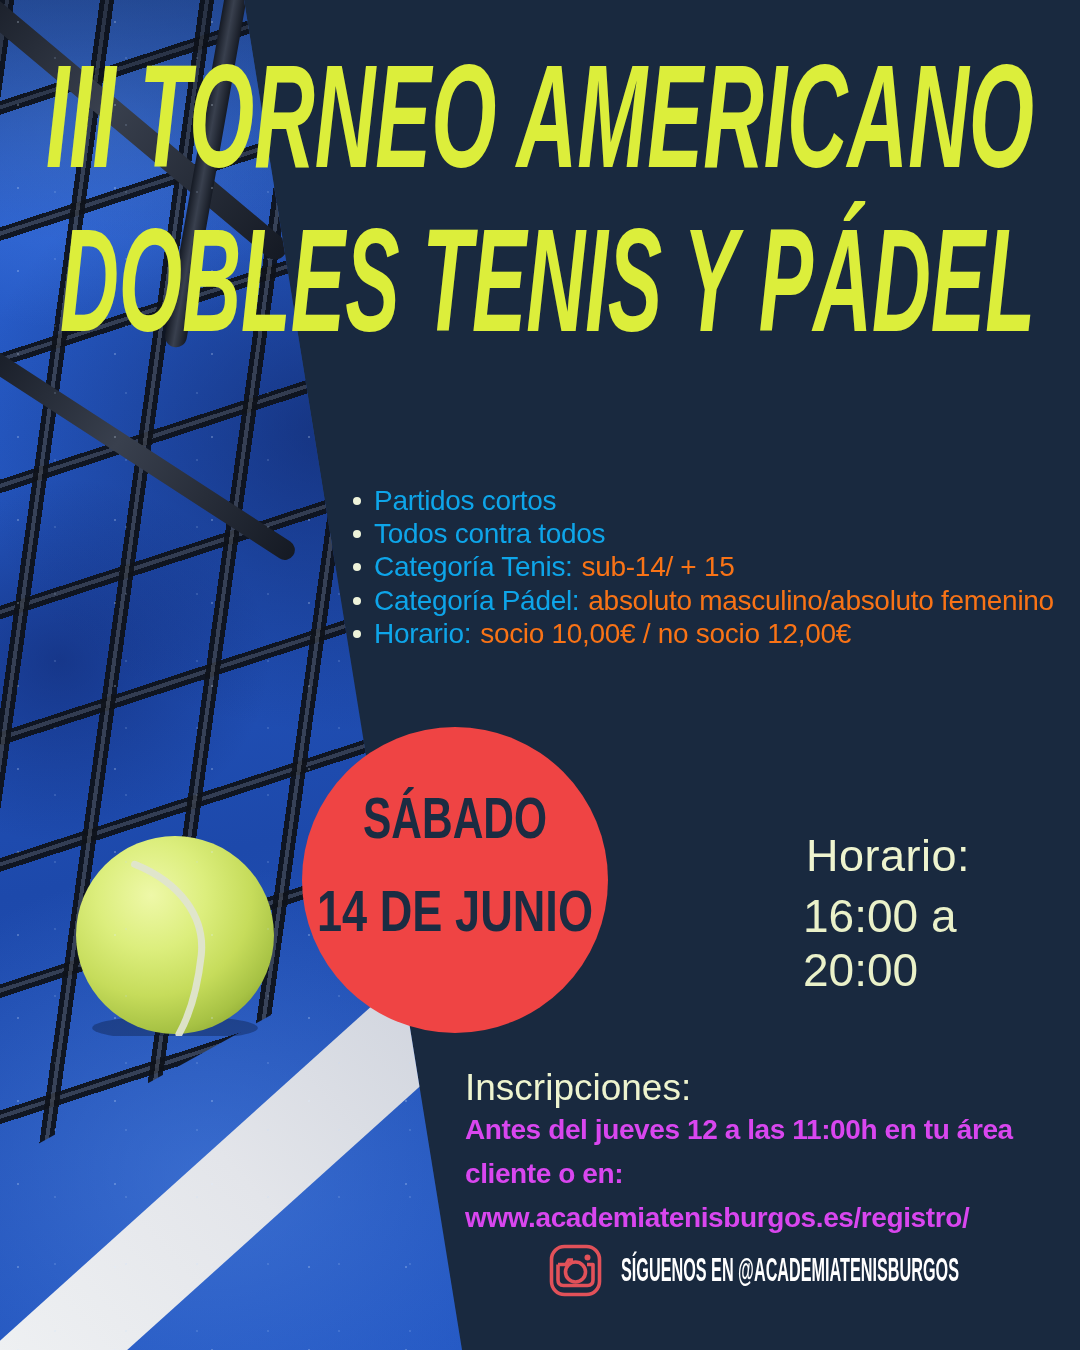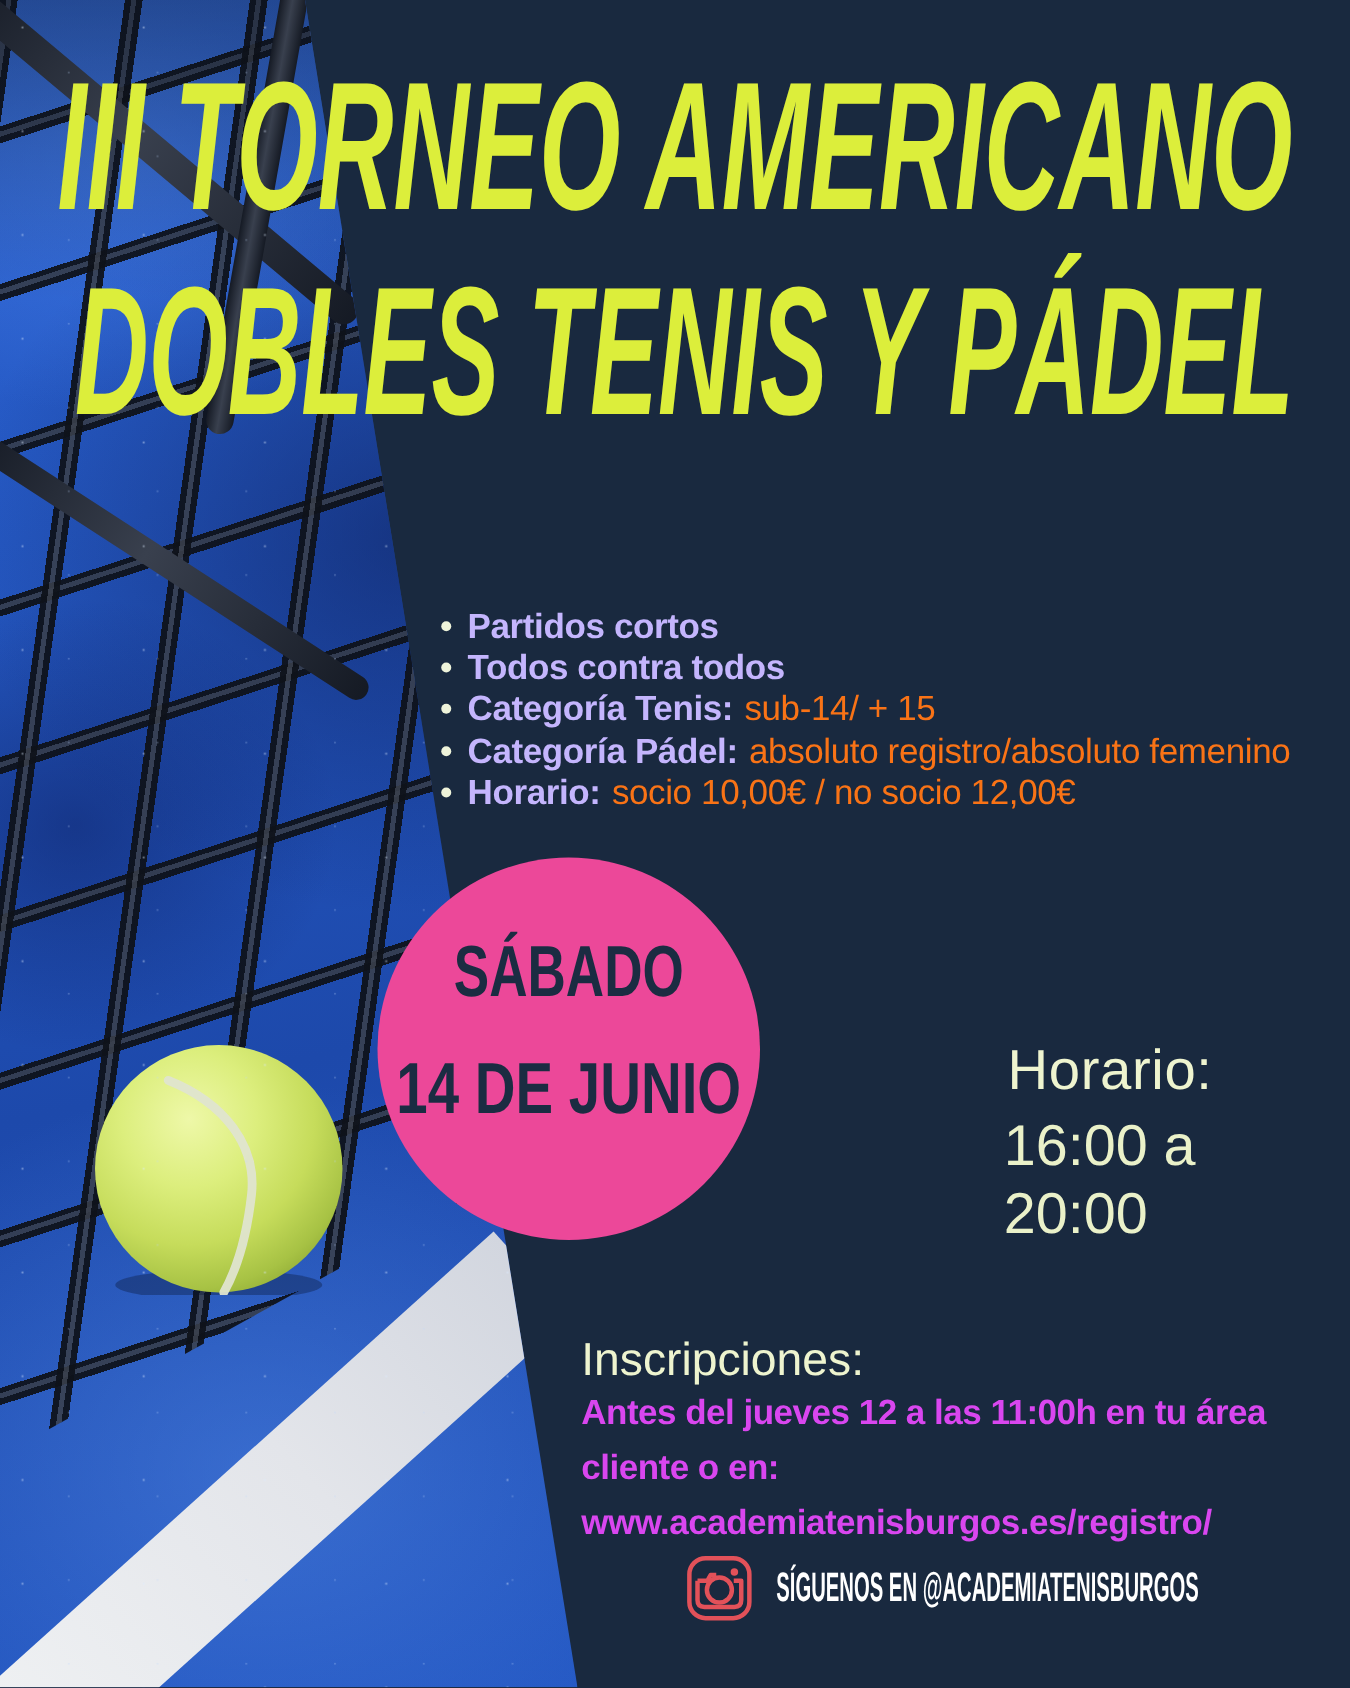--- a/index.html
+++ b/index.html
@@ -44,26 +44,26 @@
   
   .title-svg{position:absolute;left:0;top:0;width:1080px;height:370px;}
   .title-svg text{font-family:"Liberation Sans",sans-serif;font-weight:700;
     font-style:italic;fill:#dcee3b;}
 
   
   .details{position:absolute;left:350px;top:484px;margin:0;padding:0;list-style:none;}
   .details li{display:flex;align-items:flex-start;line-height:33.2px;white-space:nowrap;}
   .dot{flex:0 0 8px;width:8px;height:8px;border-radius:50%;background:#eef3da;
     margin:13px 13px 0 3px;}
-  .detail-label{font-weight:700;color:#c4b5fd;font-size:28px;letter-spacing:-.3px;}
+  .detail-label{font-weight:400;color:#0ea5e9;font-size:28px;letter-spacing:-.3px;}
   .detail-value{font-weight:400;color:#f97316;font-size:28px;letter-spacing:-.3px;margin-left:9px;}
 
   
-  .badge{position:absolute;left:302px;top:686px;width:306px;height:306px;
-    border-radius:50%;background:#ec4899;}
+  .badge{position:absolute;left:302px;top:727px;width:306px;height:306px;
+    border-radius:50%;background:#ef4444;}
   .badge svg{position:absolute;inset:0;width:306px;height:306px;}
   .badge text{font-family:"Liberation Sans",sans-serif;font-weight:700;fill:#1b2c42;}
 
   
   .schedule-heading{position:absolute;left:806px;top:830px;font-size:45px;
     color:#eef4cf;letter-spacing:.5px;}
   .schedule-time{position:absolute;left:803px;top:889px;font-size:46px;color:#eaf1c9;}
 
   
   .reg-heading{position:absolute;left:465px;top:1056px;font-size:37px;color:#eef4cf;margin-top:11px;}
@@ -119,21 +119,21 @@
       <span class="detail-value"></span>
     </li>
     <li>
       <span class="dot"></span>
       <span class="detail-label">Categoría Tenis:</span>
       <span class="detail-value">sub-14/ + 15</span>
     </li>
     <li>
       <span class="dot"></span>
       <span class="detail-label">Categoría Pádel:</span>
-      <span class="detail-value">absoluto registro/absoluto femenino</span>
+      <span class="detail-value">absoluto masculino/absoluto femenino</span>
     </li>
     <li>
       <span class="dot"></span>
       <span class="detail-label">Horario:</span>
       <span class="detail-value">socio 10,00€ / no socio 12,00€</span>
     </li>
   </ul>
 
   <div class="badge">
     <svg viewBox="0 0 306 306">

